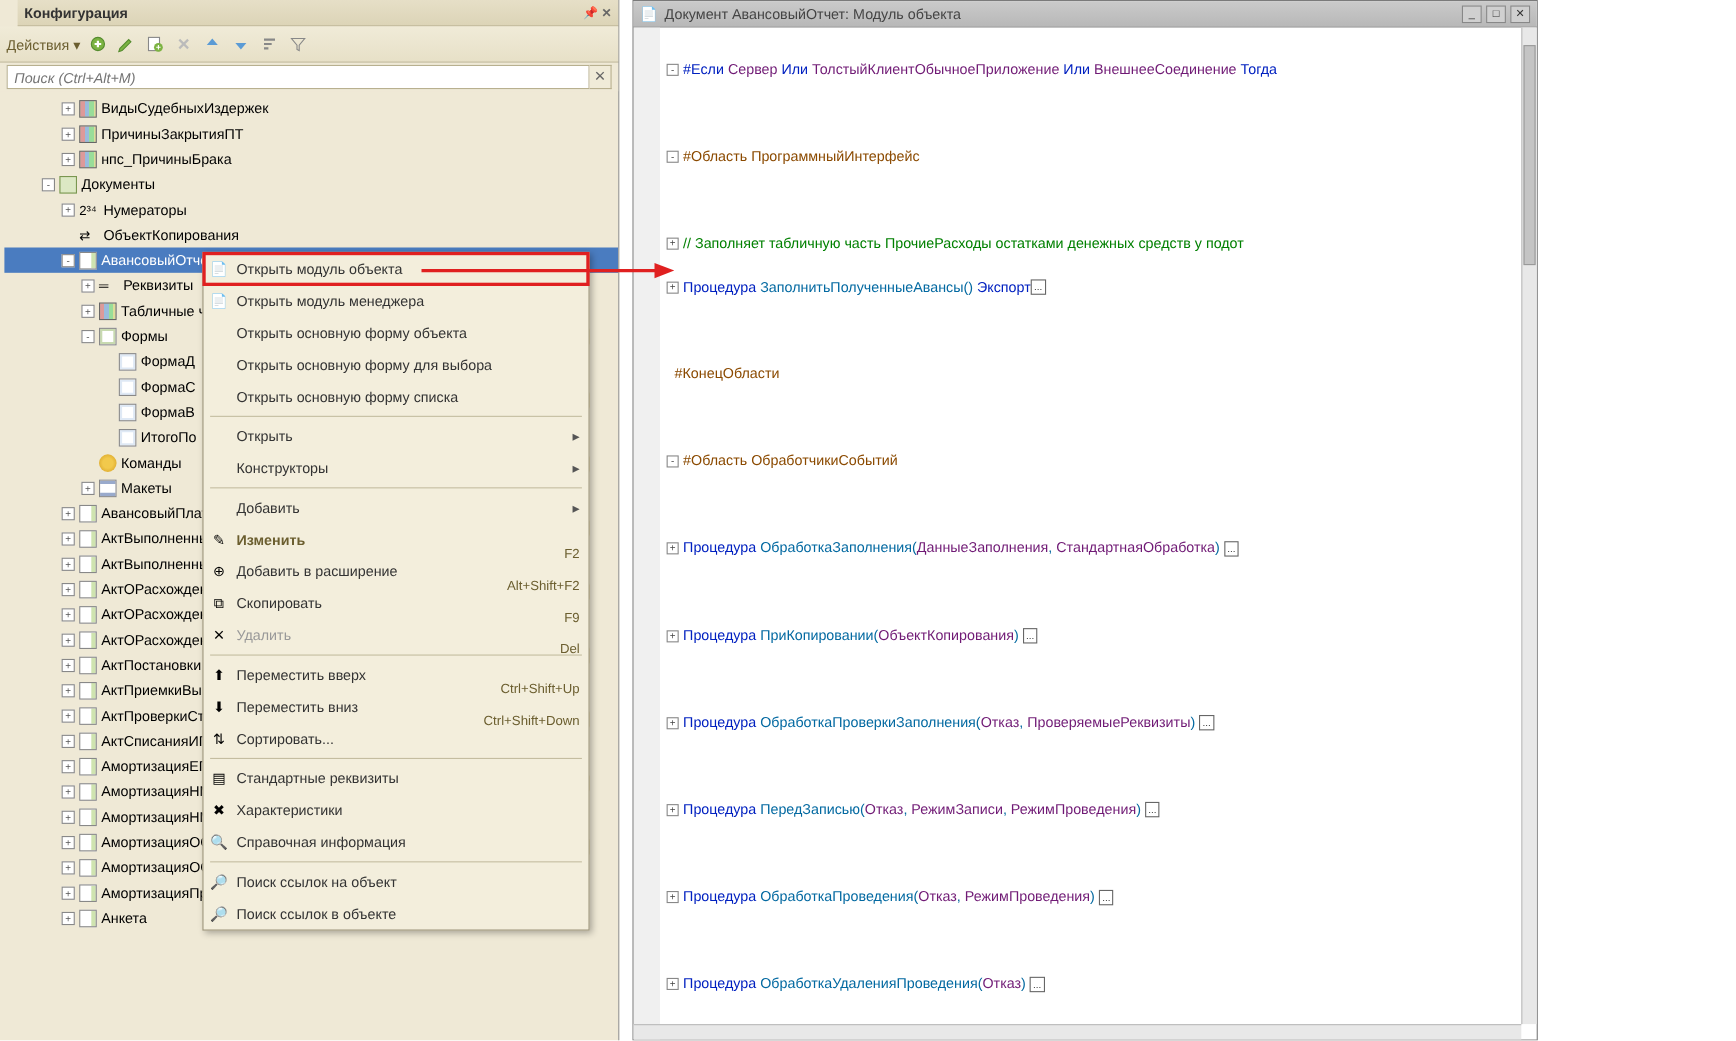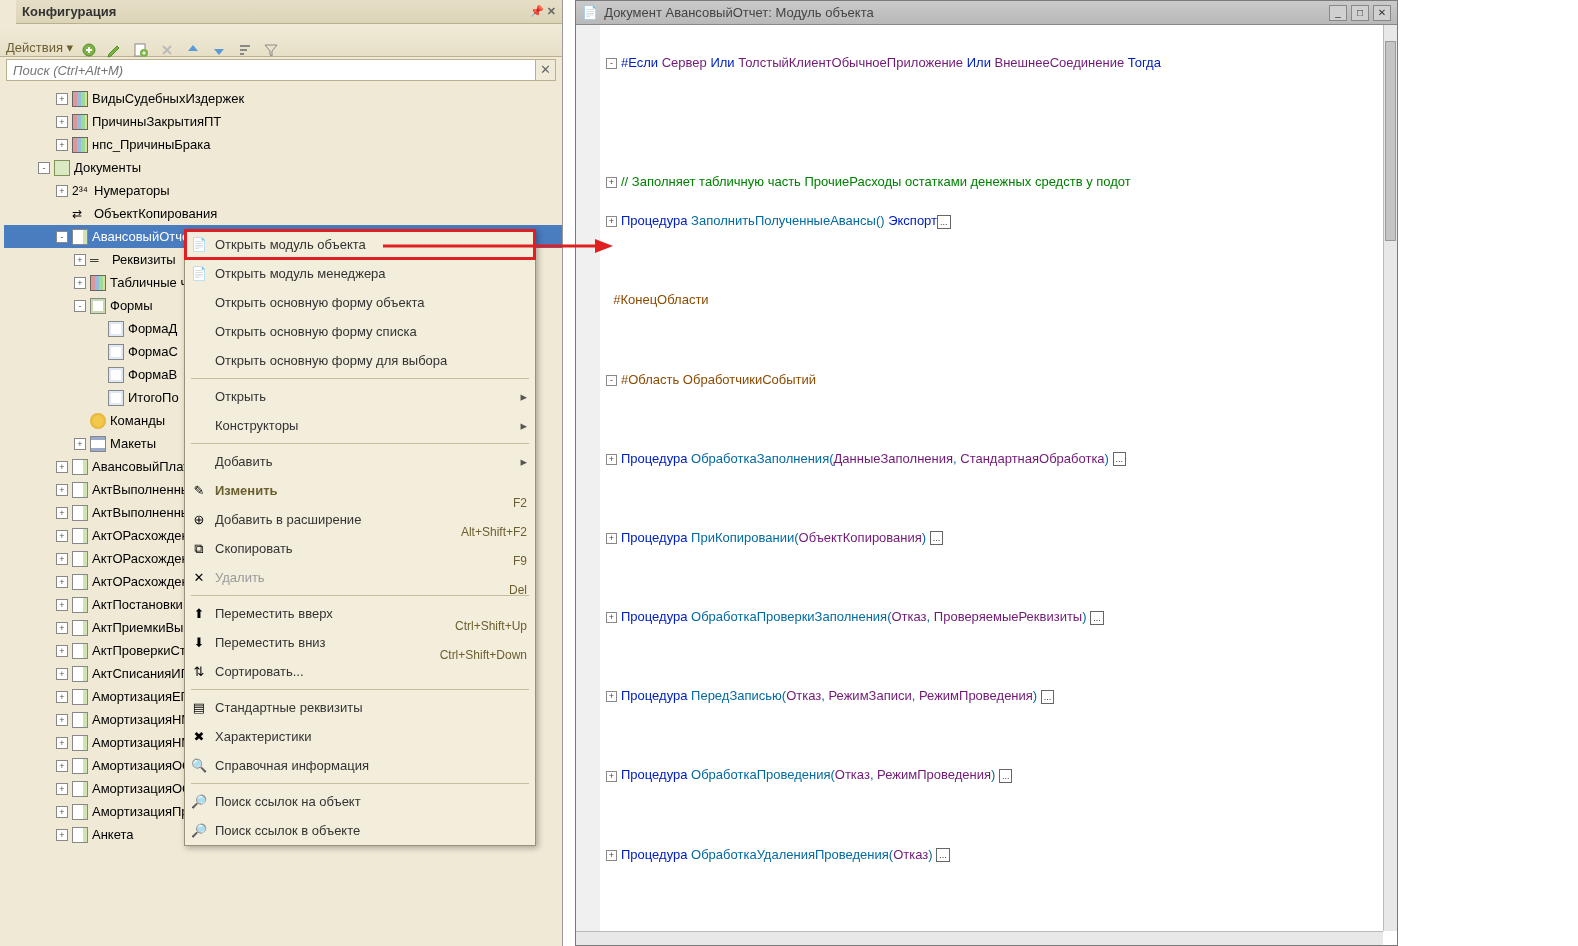--- a/index.html
+++ b/index.html
@@ -3,21 +3,21 @@
 <meta charset="utf-8">
 <style>
 *{box-sizing:border-box;margin:0;padding:0;font-family:"Segoe UI",Tahoma,Arial,sans-serif;font-size:13px;}
 body{background:#fff;overflow:hidden;width:1578px;height:946px;position:relative;}
 .panel-left{position:absolute;left:0;top:0;width:563px;height:946px;background:#efe9d6;border-right:1px solid #999;}
 .panel-right{position:absolute;left:575px;top:0;width:823px;height:946px;background:#fff;border:1px solid #7a7a7a;}
 .titlebar{height:24px;background:linear-gradient(#e6dfc7,#dcd4b7);display:flex;align-items:center;padding:0 6px;font-weight:bold;color:#333;border-bottom:1px solid #b8b08f;margin-left:16px;}
 .titlebar-right{height:24px;background:linear-gradient(#cacaca,#b8b8b8);display:flex;align-items:center;padding:0 6px;color:#444;font-size:14px;border-bottom:1px solid #888;}
 .titlebar-right .win-btns{margin-left:auto;display:flex;gap:4px;}
 .win-btn{width:18px;height:16px;background:#d0d0d0;border:1px solid #888;font-size:10px;text-align:center;line-height:13px;color:#333;cursor:pointer;}
-.toolbar{height:30px;background:linear-gradient(#f0ebd8,#e7e0c7);border-bottom:1px solid #b8b08f;display:flex;padding:16px 6px;gap:6px;}
+.toolbar{height:30px;background:linear-gradient(#f0ebd8,#e7e0c7);border-bottom:1px solid #b8b08f;display:flex;align-items:center;padding:16px 6px;gap:6px;}
 .tb-btn{width:20px;height:20px;display:flex;align-items:center;justify-content:center;cursor:pointer;}
 .tb-btn svg{width:16px;height:16px;}
 .actions-link{color:#6b5e2f;font-size:13px;}
 .search-row{height:26px;padding:2px 6px;background:#efe9d6;display:flex;align-items:center;}
 .search-input{flex:1;height:22px;border:1px solid #b8b08f;background:#fff;padding:0 6px;color:#0c4a6e;font-style:italic;}
 .search-x{width:20px;height:22px;border:1px solid #b8b08f;border-left:none;background:#f0ebd8;text-align:center;line-height:20px;cursor:pointer;color:#666;}
 .tree{position:relative;padding:4px 0 4px 4px;overflow:hidden;}
 .tree-row{display:flex;align-items:center;height:23px;gap:4px;white-space:nowrap;}
 .tree-row.sel{background:#4a7cc0;color:#fff;}
 .exp{width:12px;height:12px;border:1px solid #888;background:#fff;font-size:9px;line-height:10px;text-align:center;color:#555;cursor:pointer;flex-shrink:0;}
@@ -298,25 +298,25 @@
     <div class="cm-row">
       <span class="cm-ic">📄</span>
       <span class="cm-label">Открыть модуль менеджера</span>
     </div>
     <div class="cm-row">
       <span class="cm-ic"></span>
       <span class="cm-label">Открыть основную форму объекта</span>
     </div>
     <div class="cm-row">
       <span class="cm-ic"></span>
+      <span class="cm-label">Открыть основную форму для выбора</span>
+    </div>
+    <div class="cm-row">
+      <span class="cm-ic"></span>
       <span class="cm-label">Открыть основную форму списка</span>
-    </div>
-    <div class="cm-row">
-      <span class="cm-ic"></span>
-      <span class="cm-label">Открыть основную форму для выбора</span>
     </div>
     <div class="cm-sep"></div>
     <div class="cm-row">
       <span class="cm-ic"></span>
       <span class="cm-label">Открыть</span>
       <span class="cm-arrow">▸</span>
     </div>
     <div class="cm-row">
       <span class="cm-ic"></span>
       <span class="cm-label">Конструкторы</span>
@@ -413,20 +413,21 @@
       <div class="win-btn">_</div>
       <div class="win-btn">□</div>
       <div class="win-btn">✕</div>
     </div>
   </div>
   <div class="code-area">
     <div class="code-gutter"></div>
     <div class="code-lines">
 <div class="cl"><span class="fold">-</span><span class="k-blue">#Если</span><span class="k-black"> Сервер </span><span class="k-blue">Или</span><span class="k-black"> ТолстыйКлиентОбычноеПриложение </span><span class="k-blue">Или</span><span class="k-black"> ВнешнееСоединение </span><span class="k-blue">Тогда</span></div>
 <div class="cl"></div>
+<div class="cl"><span class="fold">-</span><span class="k-brown">#Область ПрограммныйИнтерфейс</span></div>
 <div class="cl"></div>
 <div class="cl"><span class="fold">+</span><span class="k-green">// Заполняет табличную часть ПрочиеРасходы остатками денежных средств у подот</span></div>
 <div class="cl"><span class="fold">+</span><span class="k-blue">Процедура</span><span class="k-red"> ЗаполнитьПолученныеАвансы</span><span class="k-red">()</span><span class="k-blue"> Экспорт</span><span class="box">...</span></div>
 <div class="cl"></div>
 <div class="cl">  <span class="k-brown">#КонецОбласти</span></div>
 <div class="cl"></div>
 <div class="cl"><span class="fold">-</span><span class="k-brown">#Область ОбработчикиСобытий</span></div>
 <div class="cl"></div>
 <div class="cl"><span class="fold">+</span><span class="k-blue">Процедура</span><span class="k-red"> ОбработкаЗаполнения</span><span class="k-red">(</span><span class="k-black">ДанныеЗаполнения</span><span class="k-red">,</span><span class="k-black"> СтандартнаяОбработка</span><span class="k-red">)</span> <span class="box">...</span></div>
 <div class="cl"></div>

